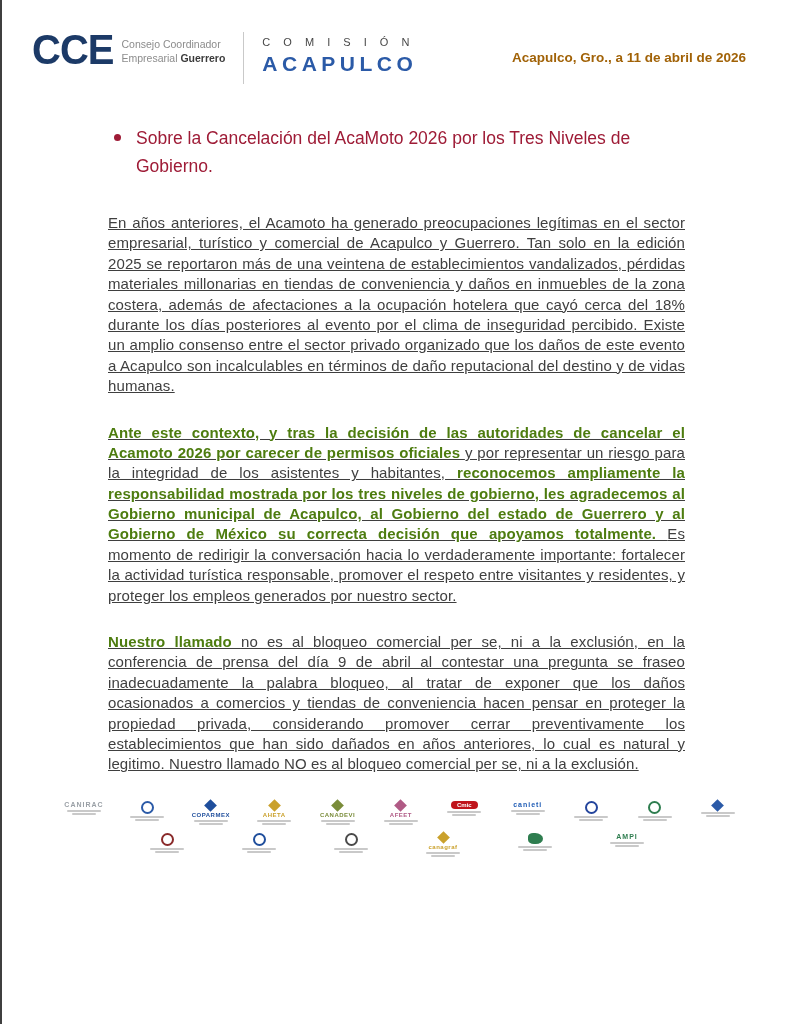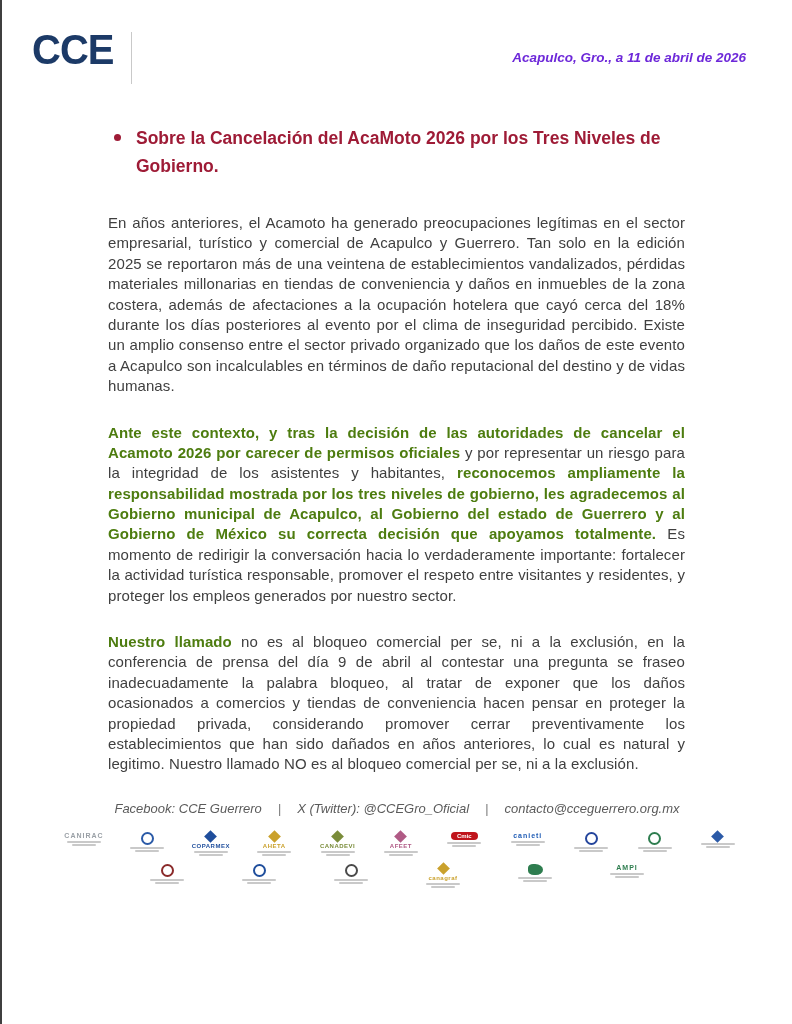--- a/index.html
+++ b/index.html
@@ -25,44 +25,44 @@
     color:#1c3a67; line-height:0.95; transform:scaleY(1.05);
   }
   .cce-desc { font-size:10.5px; line-height:1.3; color:#8c8c8c; padding-top:6px; }
   .cce-desc .bold-dark { font-weight:700; color:#3c3c3c; }
   .header-divider { width:1px; height:52px; background:#c9c9c9; margin:2px 18px 0 18px; }
   .comision-block { padding-top:6px; }
   .comision-top { font-size:11px; letter-spacing:5px; color:#474747; font-weight:500; }
   .comision-bottom { font-size:21px; font-weight:700; letter-spacing:4.5px; color:#2b5aa7; margin-top:4px; }
   .date-line {
     margin-left:auto; padding-top:20px;
-    font-style:italic; font-weight:600; font-size:13.5px; color:#6d28d9;
+    font-weight:600; font-size:13.5px; color:#a16207;
   }
   
   .doc-title {
     margin-top:42px; text-align:center;
     font-family:"Liberation Serif", serif;
     font-size:29px; font-weight:700; letter-spacing:1px;
     color:#1b2c6e;
   }
   
   .bullets { margin:40px 105px 0 112px; }
   .bullet-item { display:flex; gap:15px; margin-bottom:33px; }
   .bullet-dot {
     flex:0 0 auto; width:7px; height:7px; border-radius:50%;
     background:#9e1b36; margin-top:10px;
   }
   .bullet-text {
-    font-size:17.5px; font-weight:700; line-height:1.6; color:#9e1b36;
+    font-size:17.5px; font-weight:400; line-height:1.6; color:#9e1b36;
   }
   
   .body-text { margin:24px 107px 0 106px; }
   .para {
     font-size:15px; line-height:1.36; letter-spacing:0.1px;
-    text-align:justify; color:#3f3f3f; margin-bottom:26px;
+    text-align:justify; color:#3f3f3f; margin-bottom:26px;text-decoration:underline;
   }
   .para .b { font-weight:700; color:#4d7c0f; }
   
   .contact-line {
     margin-top:12px; text-align:center;
     font-style:italic; font-size:13px; color:#5a5a5a;
   }
   .contact-line .sep { margin:0 16px; color:#7a7a7a; }
   
   .logo-row1 {
@@ -85,40 +85,47 @@
   .micro-caption .bar.w1 { width:34px; } .micro-caption .bar.w2 { width:24px; }
 </style>
 </head>
 <body>
 
 <div class="page">
 
   <div class="header">
     <div class="cce-logo">
       <div class="cce-acronym">CCE</div>
+      <div class="cce-desc">
+        <div>Consejo Coordinador</div>
+        <div><span>Empresarial </span><span class="bold-dark">Guerrero</span></div>
+      </div>
     </div>
     <div class="header-divider"></div>
+    <div class="comision-block">
+      <div class="comision-top">C O M I S I Ó N</div>
+      <div class="comision-bottom">ACAPULCO</div>
+    </div>
     <div class="date-line">Acapulco, Gro., a 11 de abril de 2026</div>
   </div>
 
 
   <div class="bullets" id="bullets">
       <div class="bullet-item">
         <span class="bullet-dot"></span>
         <div class="bullet-text">Sobre la Cancelación del AcaMoto 2026 por los Tres Niveles de Gobierno.</div>
       </div>
     </div>
 
   <div class="body-text" id="paragraphs">
       <p class="para"><span>En años anteriores, el Acamoto ha generado preocupaciones legítimas en el sector empresarial, turístico y comercial de Acapulco y Guerrero. Tan solo en la edición 2025 se reportaron más de una veintena de establecimientos vandalizados, pérdidas materiales millonarias en tiendas de conveniencia y daños en inmuebles de la zona costera, además de afectaciones a la ocupación hotelera que cayó cerca del 18% durante los días posteriores al evento por el clima de inseguridad percibido. Existe un amplio consenso entre el sector privado organizado que los daños de este evento a Acapulco son incalculables en términos de daño reputacional del destino y de vidas humanas.</span></p>
       <p class="para"><span class="b">Ante este contexto, y tras la decisión de las autoridades de cancelar el Acamoto 2026 por carecer de permisos oficiales </span><span>y por representar un riesgo para la integridad de los asistentes y habitantes, </span><span class="b">reconocemos ampliamente la responsabilidad mostrada por los tres niveles de gobierno, les agradecemos al Gobierno municipal de Acapulco, al Gobierno del estado de Guerrero y al Gobierno de México su correcta decisión que apoyamos totalmente. </span><span>Es momento de redirigir la conversación hacia lo verdaderamente importante: fortalecer la actividad turística responsable, promover el respeto entre visitantes y residentes, y proteger los empleos generados por nuestro sector.</span></p>
       <p class="para"><span class="b">Nuestro llamado </span><span>no es al bloqueo comercial per se, ni a la exclusión, en la conferencia de prensa del día 9 de abril al contestar una pregunta se fraseo inadecuadamente la palabra bloqueo, al tratar de exponer que los daños ocasionados a comercios y tiendas de conveniencia hacen pensar en proteger la propiedad privada, considerando promover cerrar preventivamente los establecimientos que han sido dañados en años anteriores, lo cual es natural y legitimo. Nuestro llamado NO es al bloqueo comercial per se, ni a la exclusión.</span></p>
     </div>
 
-  <div class="contact-line" id="contact"><span>Facebook: CCE Guerrero</span><span class="sep">|</span><span>X (Twitter): @CCEGro_Oficial</span><span class="sep">|</span><span>contacto@cceguerrero.org.mx</span></div>
 
   <div class="logo-row1" id="logoRow1">
       <div class="partner-logo" style="color: rgb(154, 160, 166);">
         <div class="logo-text">CANIRAC</div>
         <div class="micro-caption">
           <div class="bar w1"></div>
           <div class="bar w2"></div>
         </div>
       </div>
       <div class="partner-logo" style="color: rgb(43, 90, 167);">

